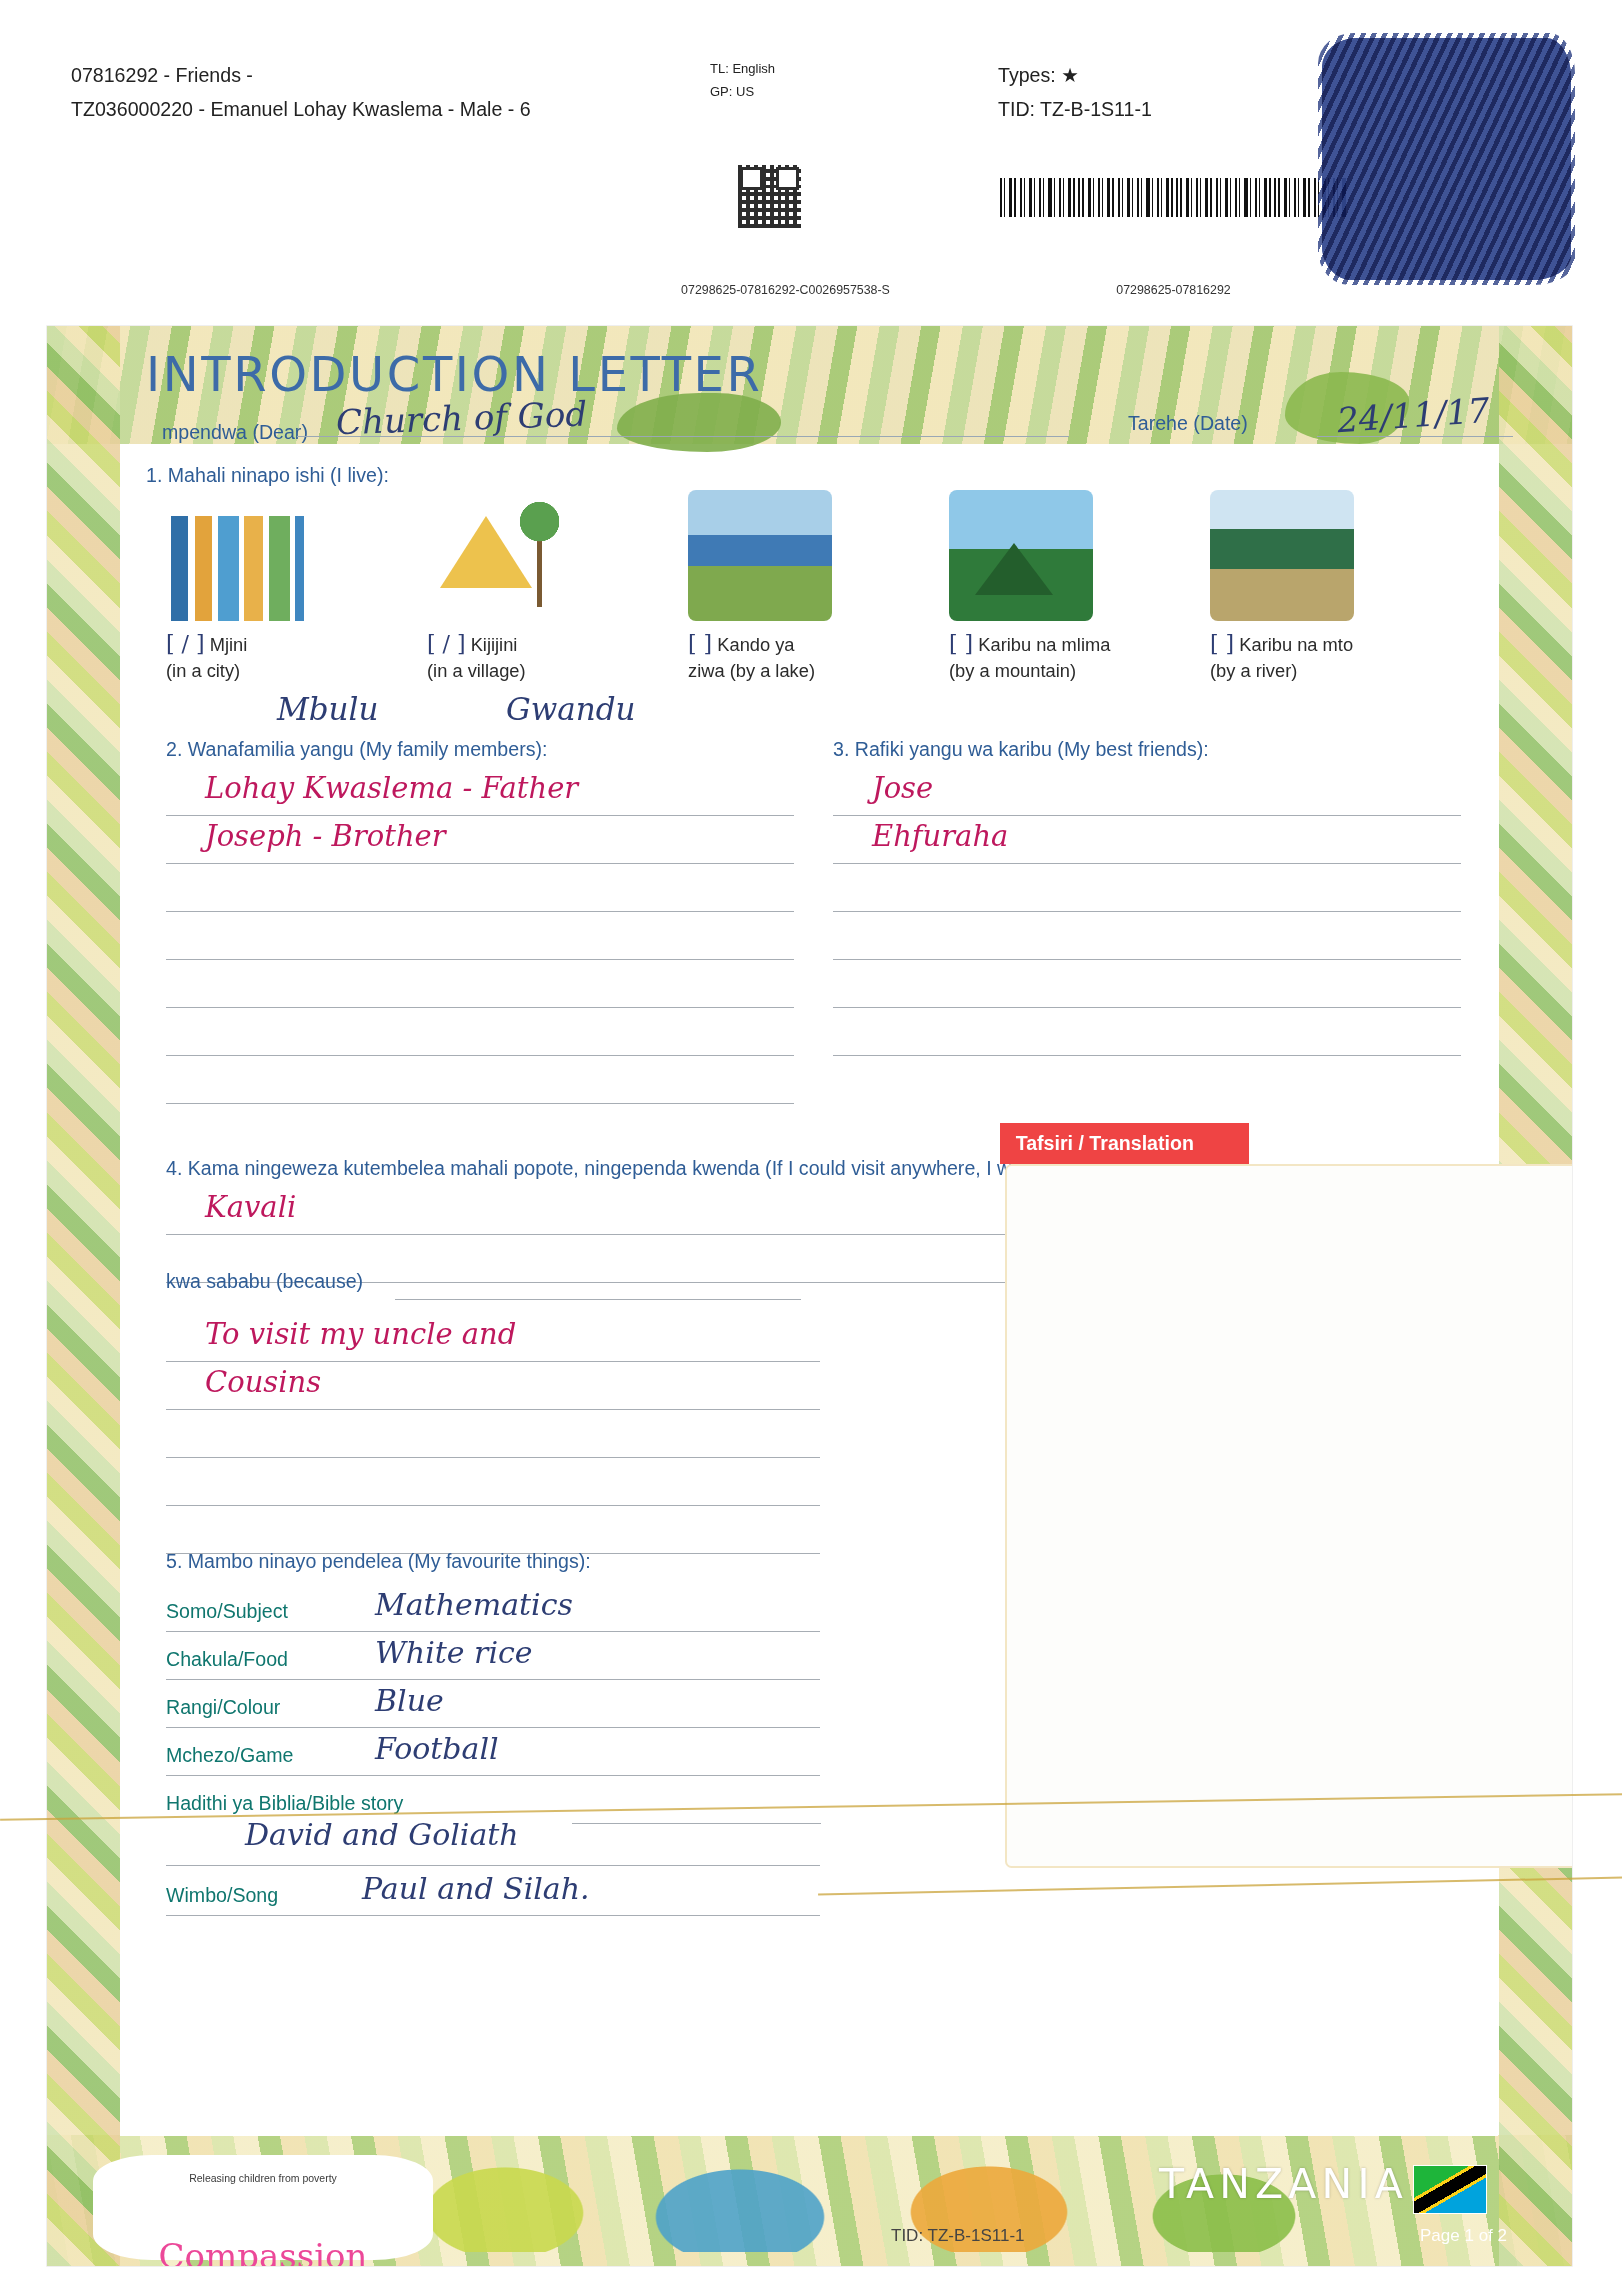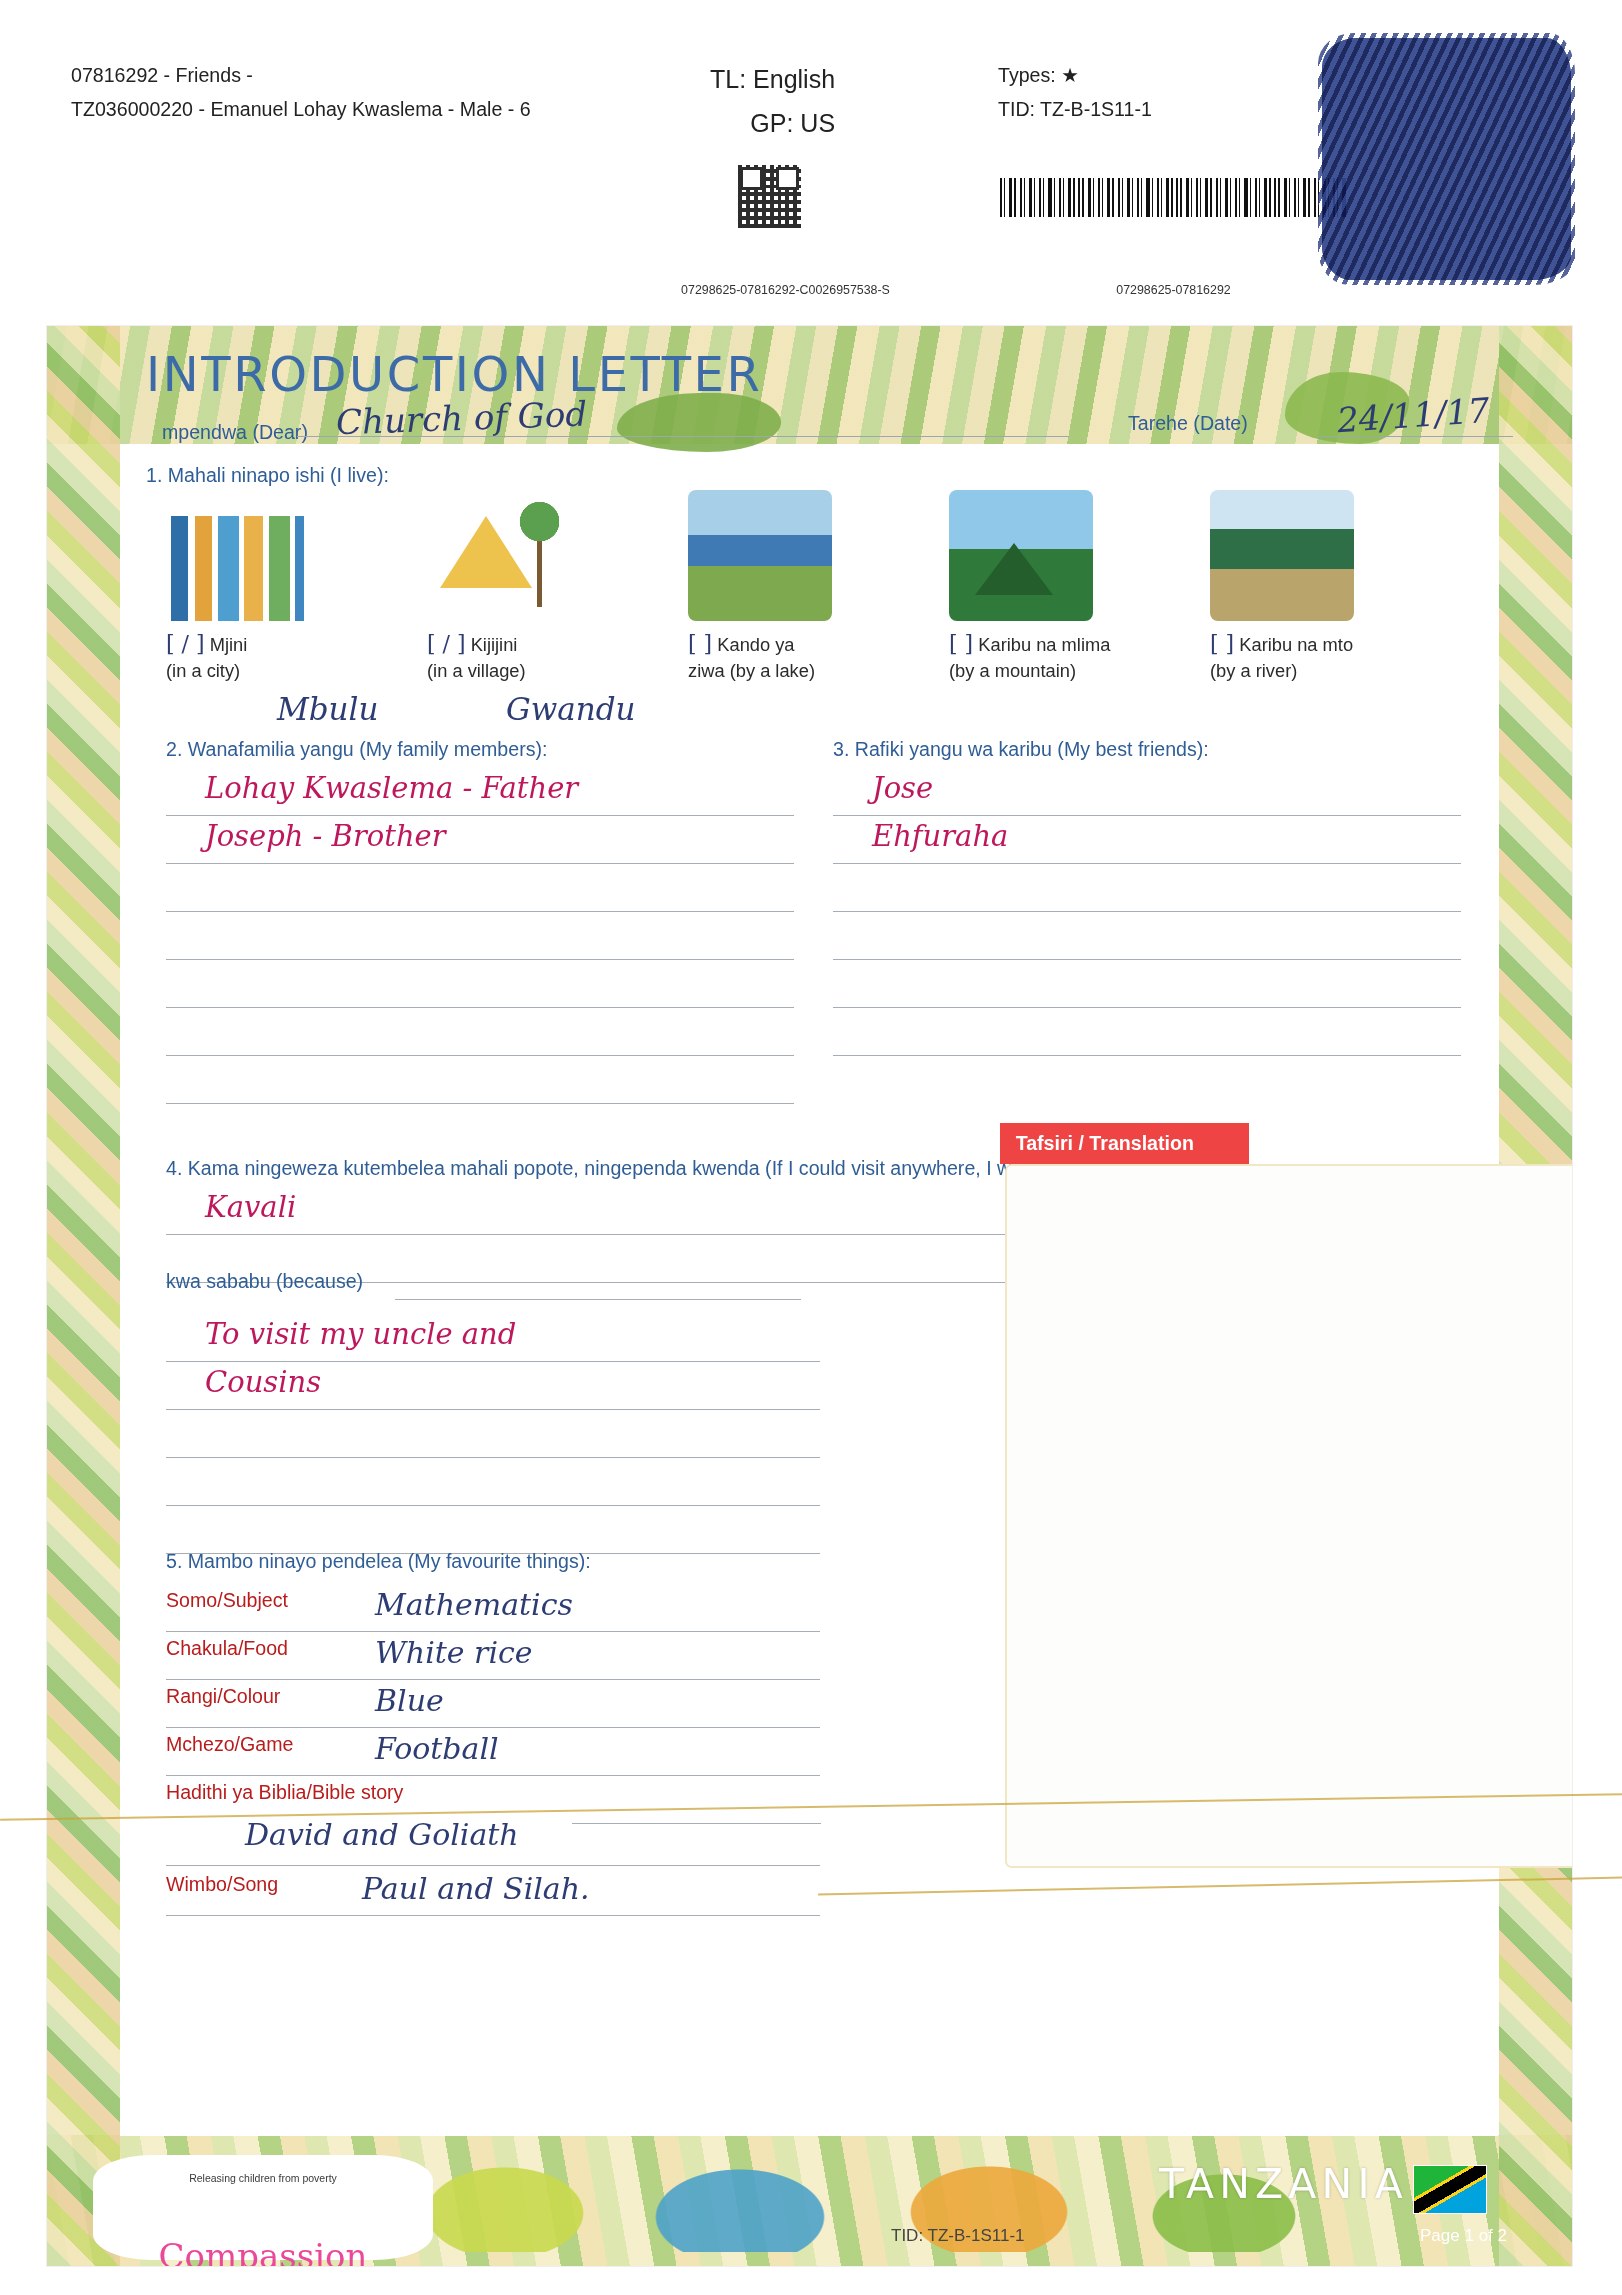--- a/index.html
+++ b/index.html
@@ -26,24 +26,23 @@
   .meta-left {
     position: absolute;
     left: 71px; top: 58px;
     font-size: 19.6px;
     line-height: 1.75;
     color: #222;
   }
   .meta-col2 {
     position: absolute;
     left: 710px; top: 58px;
-    font-size: 25px;
+    font-size: 13px;
     line-height: 1.75;
     color: #222;
-    text-align: right;
   }
   .meta-col3 {
     position: absolute;
     left: 998px; top: 58px;
     font-size: 19.6px;
     line-height: 1.75;
     color: #222;
   }
 
   
@@ -325,22 +324,22 @@
   .q4b .line { width: 654px; }
 
   
   .q5 { position: absolute; left: 46px; top: 1106px; }
   .fav-rows { position: absolute; left: 46px; top: 1144px; width: 661px; }
   .fav-row {
     position: relative;
     height: 48px;
   }
   .fav-label {
-    position: absolute; left: 0; top: 1px;
-    font-size: 19.6px; color: #b91c1c;
+    position: absolute; left: 0; top: 12px;
+    font-size: 19.6px; color: #0f766e;
   }
   .fav-underline {
     position: absolute; left: 0; top: 43px;
     width: 654px; border-bottom: 1.3px solid #a7adb4;
   }
   .fav-hand {
     position: absolute; top: -1.3px;
     font-family: "DejaVu Serif", serif;
     font-size: 30px; font-style: italic;
     color: #2d3d73;

